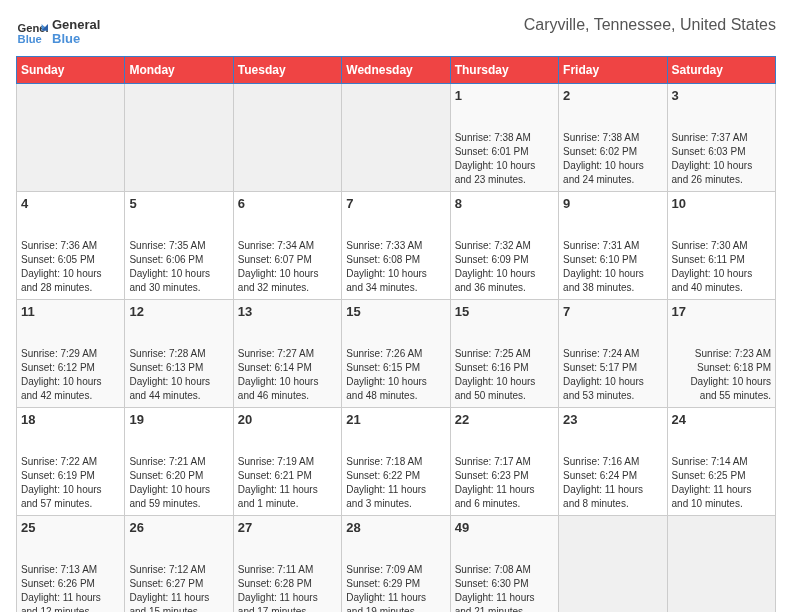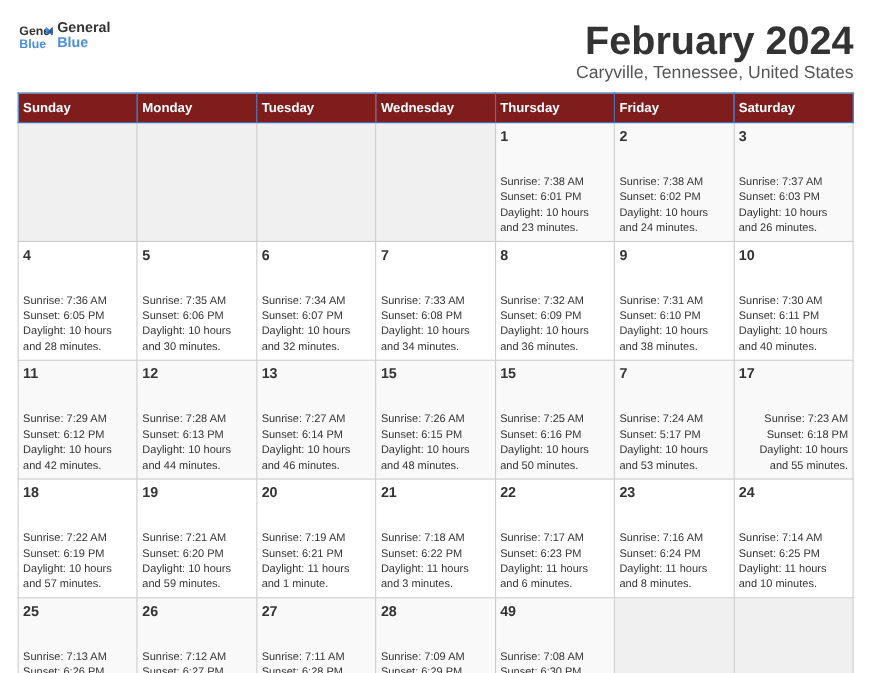--- a/index.html
+++ b/index.html
@@ -36,21 +36,21 @@
     .sub-title {
       font-size: 16px;
       color: #555;
     }
     table {
       width: 100%;
       border-collapse: collapse;
       table-layout: fixed;
     }
     thead tr th {
-      background: #7f1d1d;
+      background: #ef4444;
       color: #fff;
       font-size: 12px;
       font-weight: bold;
       padding: 6px 4px;
       text-align: left;
       border: 1px solid #3a7bc8;
     }
     tbody tr td {
       border: 1px solid #ccc;
       vertical-align: top;
@@ -89,21 +89,20 @@
       <text x="2" y="34" font-size="14" font-weight="bold" fill="#4a90d9">Blue</text>
       <polygon points="32,10 40,18 32,18" fill="#4a90d9"></polygon>
       <polygon points="32,18 40,10 40,18" fill="#2a60a9"></polygon>
     </svg>
     <div>
       <div style="font-size:13px; font-weight:bold; color:#333; line-height:1.1;">General</div>
       <div style="font-size:13px; font-weight:bold; color:#4a90d9; line-height:1.1;">Blue</div>
     </div>
   </div>
   <div class="title-block">
-    <div class="main-title">February 2024</div>
     <div class="sub-title">Caryville, Tennessee, United States</div>
   </div>
 </div>
 
 <table>
   <thead>
     <tr>
     <th>Sunday</th>
         <th>Monday</th>
         <th>Tuesday</th>

